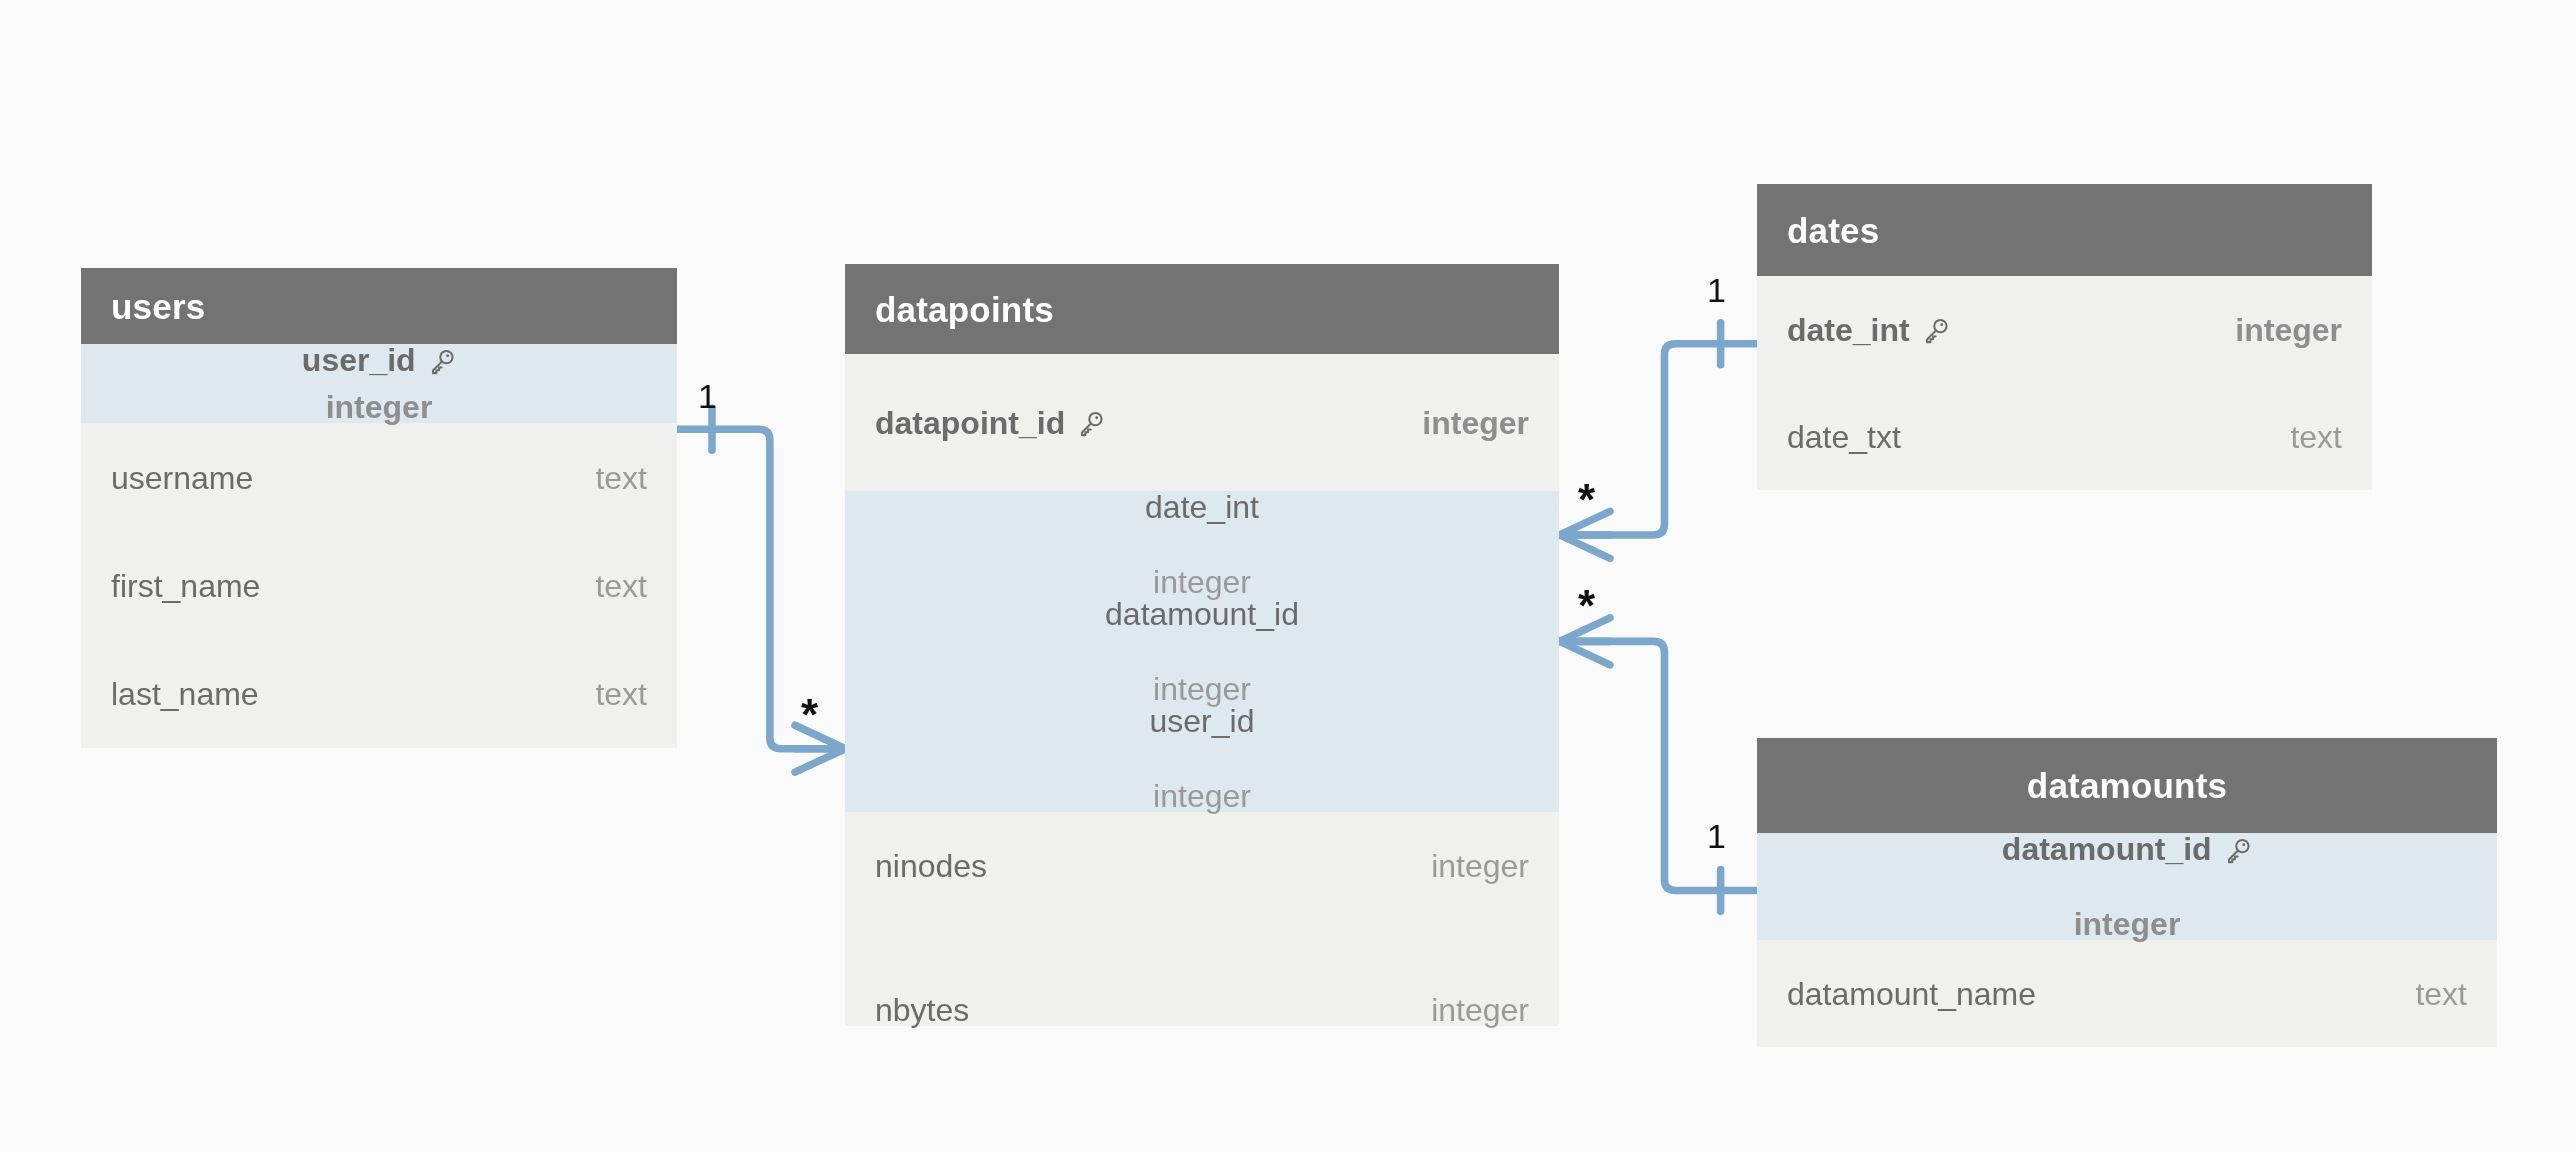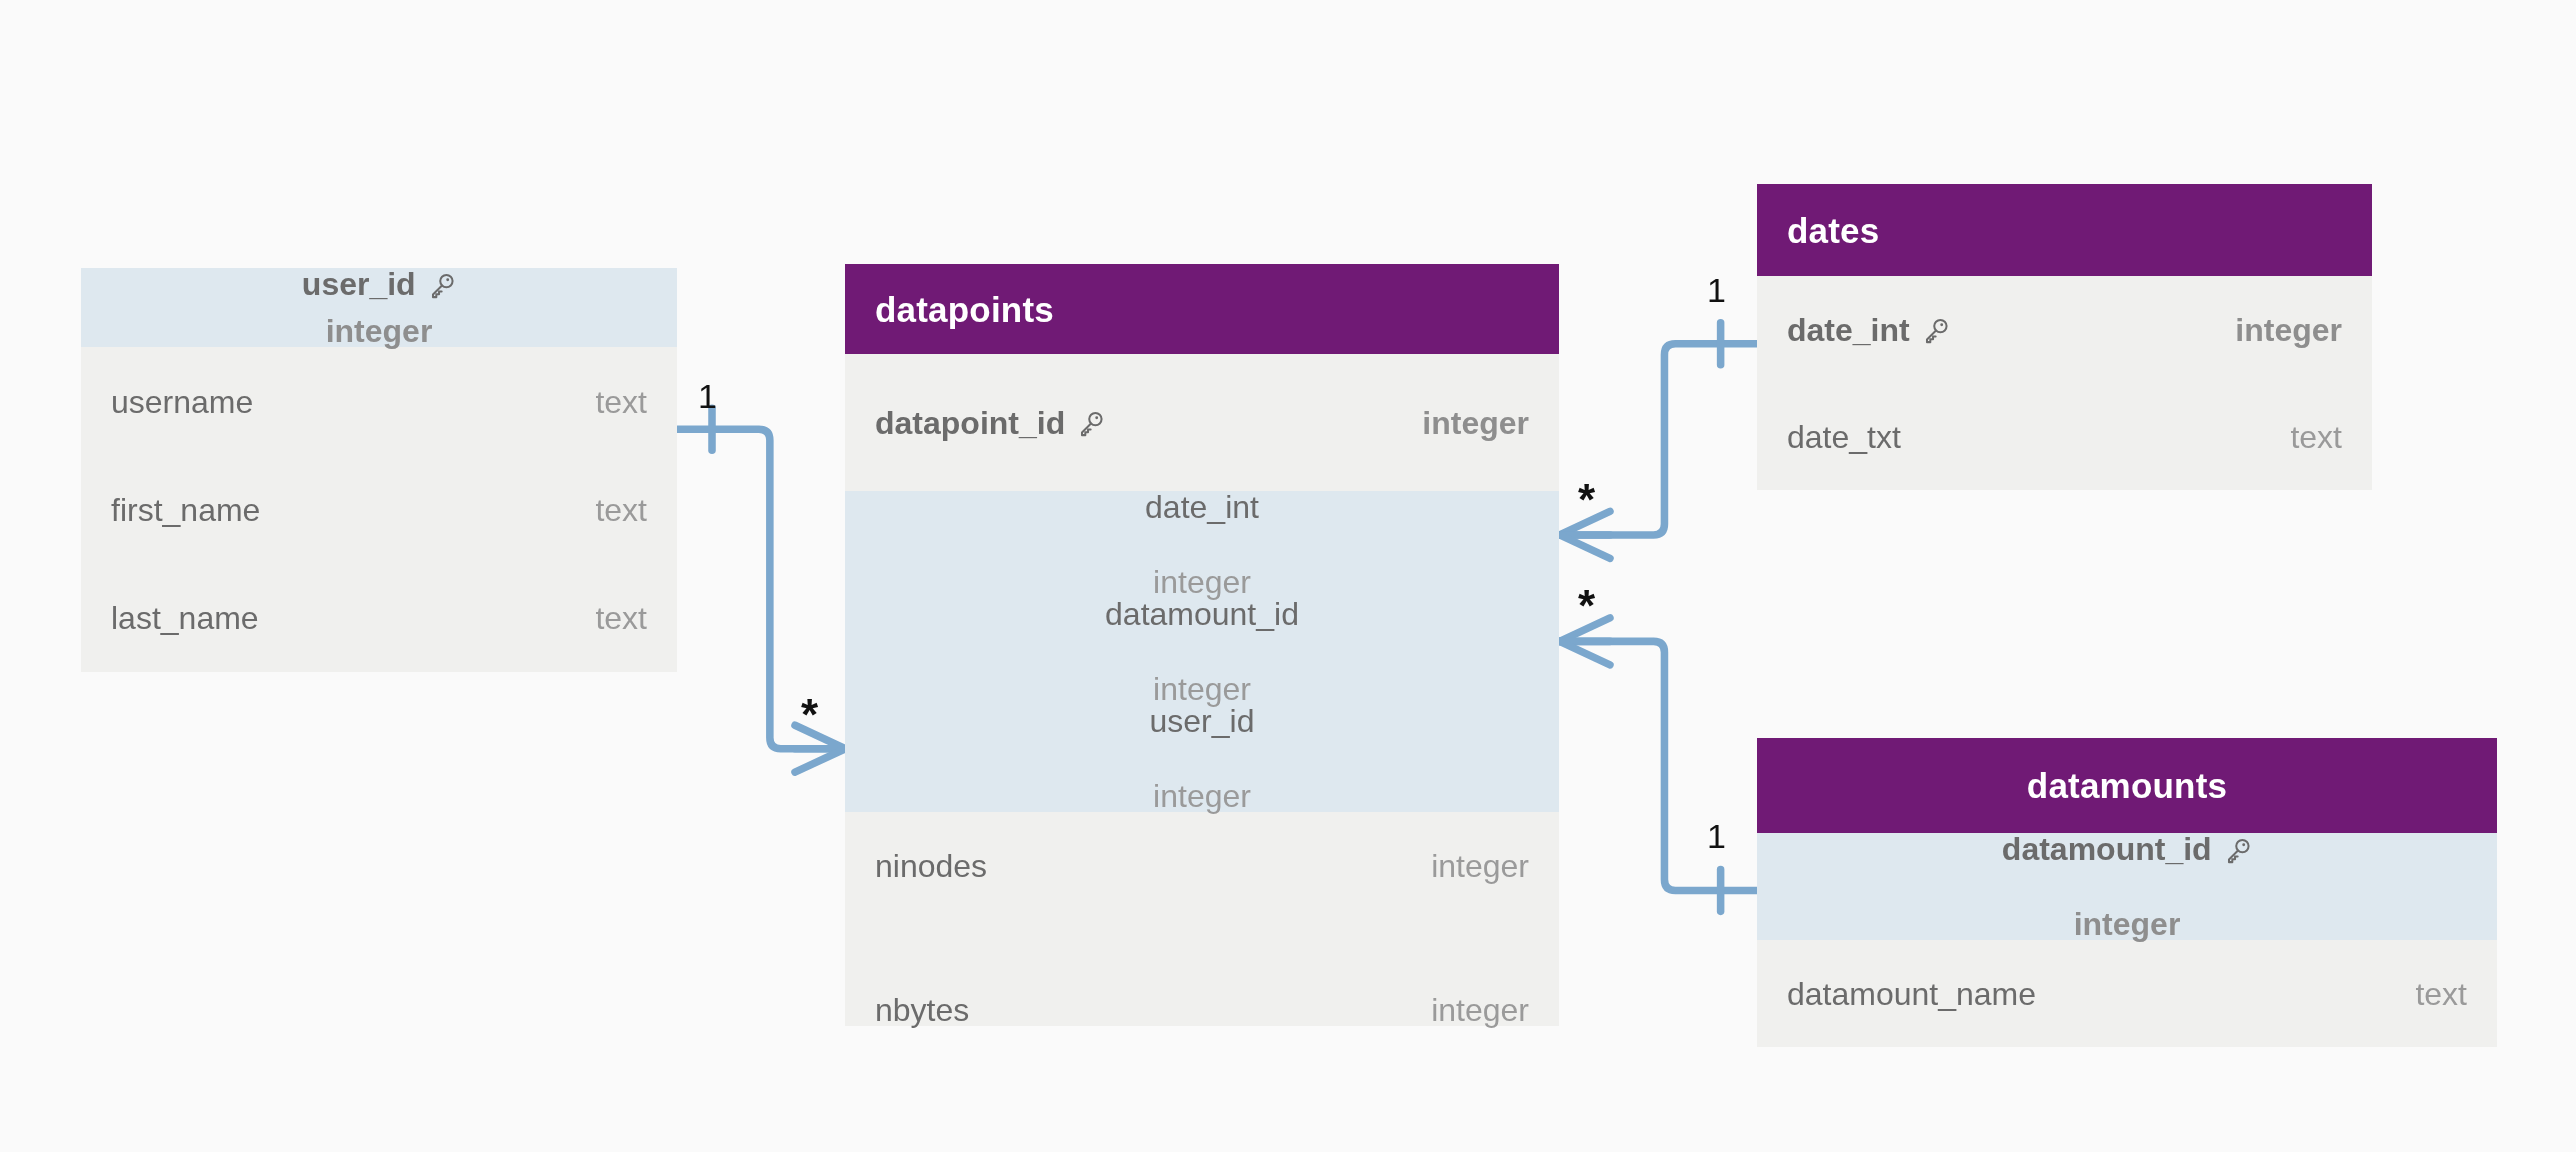--- a/index.html
+++ b/index.html
@@ -18,21 +18,21 @@
     height: 1152px;
     background: #fafafa;
     overflow: hidden;
   }
   
   .entity {
     position: absolute;
     box-sizing: border-box;
   }
   .entity-header {
-    background: #701a75;
+    background: #737373;
     color: #ffffff;
     font-weight: bold;
     display: flex;
     align-items: center;
     box-sizing: border-box;
     padding: 0 30px;
   }
   .entity-title {
     font-size: 35px;
     letter-spacing: 0.2px;
@@ -155,20 +155,23 @@
   <div class="card-label" style="left:698px; top:379px;">1</div>
   <div class="card-label many" style="left:801px; top:693px;">*</div>
 
   <div class="card-label" style="left:1707px; top:273px;">1</div>
   <div class="card-label many" style="left:1578px; top:478px;">*</div>
 
   <div class="card-label" style="left:1707px; top:819px;">1</div>
   <div class="card-label many" style="left:1578px; top:584px;">*</div>
 
   <div class="entity" id="entity-users" style="left:81px; top:268px; width:596px;">
+    <div class="entity-header" style="height:76px;">
+      <span class="entity-title">users</span>
+    </div>
     <div class="entity-rows">
       <div class="row pk highlight" style="height:79px;">
         <span class="row-left">
           <span class="col-name">user_id</span>
           <span class="key-icon">
             <svg viewBox="0 0 24 24" width="28.5" height="28.5" fill="none" stroke="#6b6b6b" stroke-width="1.7" stroke-linecap="round" stroke-linejoin="round">
               <circle cx="15.5" cy="8.5" r="5.2"></circle>
               <circle cx="16.6" cy="7.4" r="1.2" fill="#6b6b6b" stroke="none"></circle>
               <path d="M 11.8 12.2 L 4.2 19.8 L 4.2 22 L 7.0 22 L 7.0 19.6 L 9.3 19.6 L 9.3 17.2 L 11.5 17.2"></path>
             </svg>

